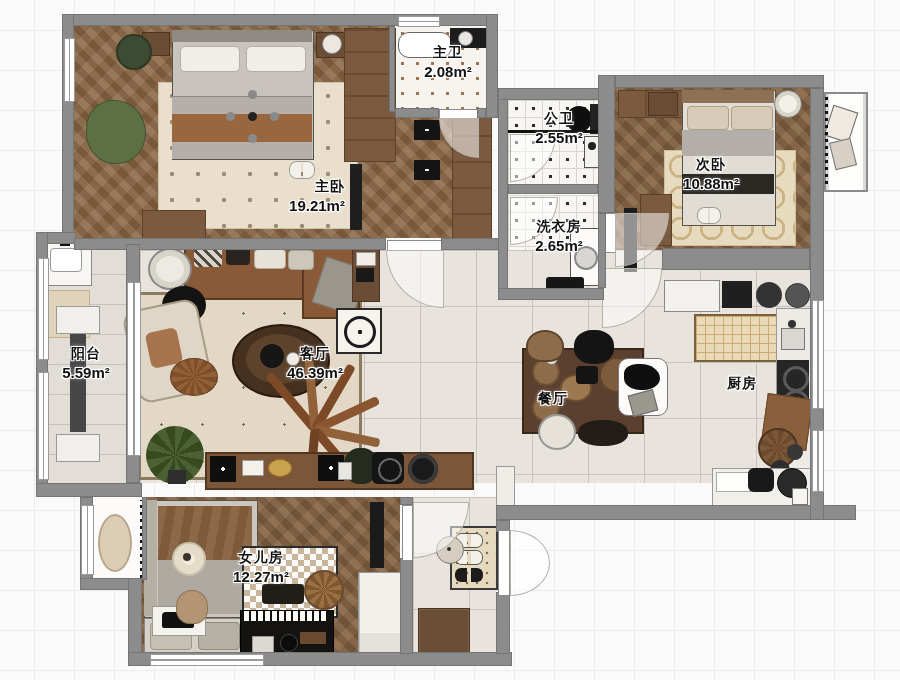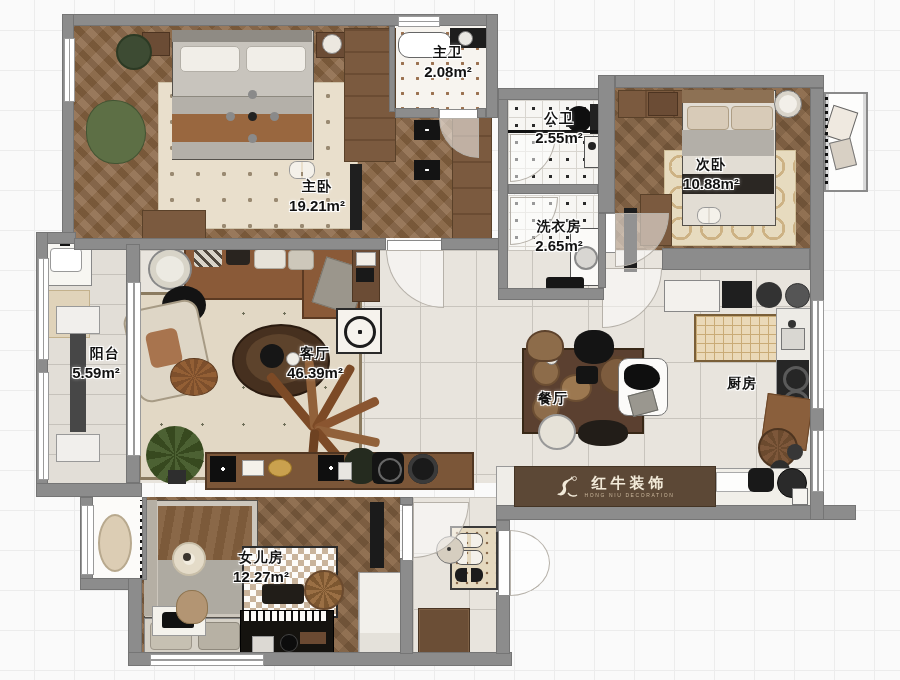--- a/index.html
+++ b/index.html
@@ -289,21 +289,21 @@
   <div class="f" style="left:824px;top:92px;width:40px;height:96px;background:#fdfdfc;border:2px solid #8a8a8a;box-shadow:inset 3px 0 0 #d9d9d9,inset -3px 0 0 #d9d9d9;"></div>
   <div class="f" style="left:828px;top:108px;width:24px;height:30px;background:#efe9e0;border:1px solid #666;transform:rotate(18deg);"></div>
   <div class="f" style="left:832px;top:140px;width:20px;height:26px;background:#d8d0c4;border:1px solid #777;transform:rotate(-14deg);"></div>
   <div class="f" style="left:825px;top:96px;width:3px;height:88px;background:repeating-linear-gradient(0deg,#111 0 3px,transparent 3px 7px);"></div>
 
   <div class="leaf" style="left:402px;top:505px;width:9px;height:54px;"></div>
   <div class="fan" style="left:413px;top:502px;width:54px;height:54px;border-radius:0 0 100% 0;"></div>
   <div class="leaf" style="left:498px;top:530px;width:10px;height:64px;"></div>
   <div class="fan" style="left:510px;top:530px;width:38px;height:64px;border-radius:0 100% 100% 0 / 0 50% 50% 0;"></div>
 
-  <div class="rlabel" style="left:317px;top:178px;">
+  <div class="rlabel" style="left:317px;top:178px;align-items:flex-end;">
     <span class="rname">主卧</span>
     <span class="rarea">19.21m²</span>
   </div>
   <div class="rlabel" style="left:448px;top:44px;">
     <span class="rname">主卫</span>
     <span class="rarea">2.08m²</span>
   </div>
   <div class="rlabel" style="left:559px;top:110px;">
     <span class="rname">公卫</span>
     <span class="rarea">2.55m²</span>
@@ -321,34 +321,23 @@
     <span class="rarea">46.39m²</span>
   </div>
   <div class="rlabel" style="left:553px;top:390px;">
     <span class="rname">餐厅</span>
 
   </div>
   <div class="rlabel" style="left:742px;top:375px;">
     <span class="rname">厨房</span>
 
   </div>
-  <div class="rlabel" style="left:96px;top:345px;align-items:flex-end;">
+  <div class="rlabel" style="left:86px;top:345px;">
     <span class="rname">阳台</span>
     <span class="rarea">5.59m²</span>
   </div>
   <div class="rlabel" style="left:261px;top:549px;">
     <span class="rname">女儿房</span>
     <span class="rarea">12.27m²</span>
   </div>
 
-  <div class="logo-cab">
-    <svg width="22" height="24" viewBox="0 0 22 24">
-      <path d="M16 1 C14 6 9 4 7 8 C5 12 9 12 6 16 C4 19 1 19 1 19 C5 22 9 20 10 16 C11 12 8 12 11 8 C14 4 18 5 16 1 Z" fill="#f2ead9"></path>
-      <circle cx="18.5" cy="3.5" r="2" fill="none" stroke="#f2ead9" stroke-width="0.8"></circle>
-      <path d="M12 18 C14 21 18 22 21 20" fill="none" stroke="#f2ead9" stroke-width="1.4"></path>
-    </svg>
-    <div class="logo-txt">
-      <div class="logo-cn">红牛装饰</div>
-      <div class="logo-en">HONG NIU DECORATION</div>
-    </div>
-  </div>
 
 </div>
 
 </body></html>

